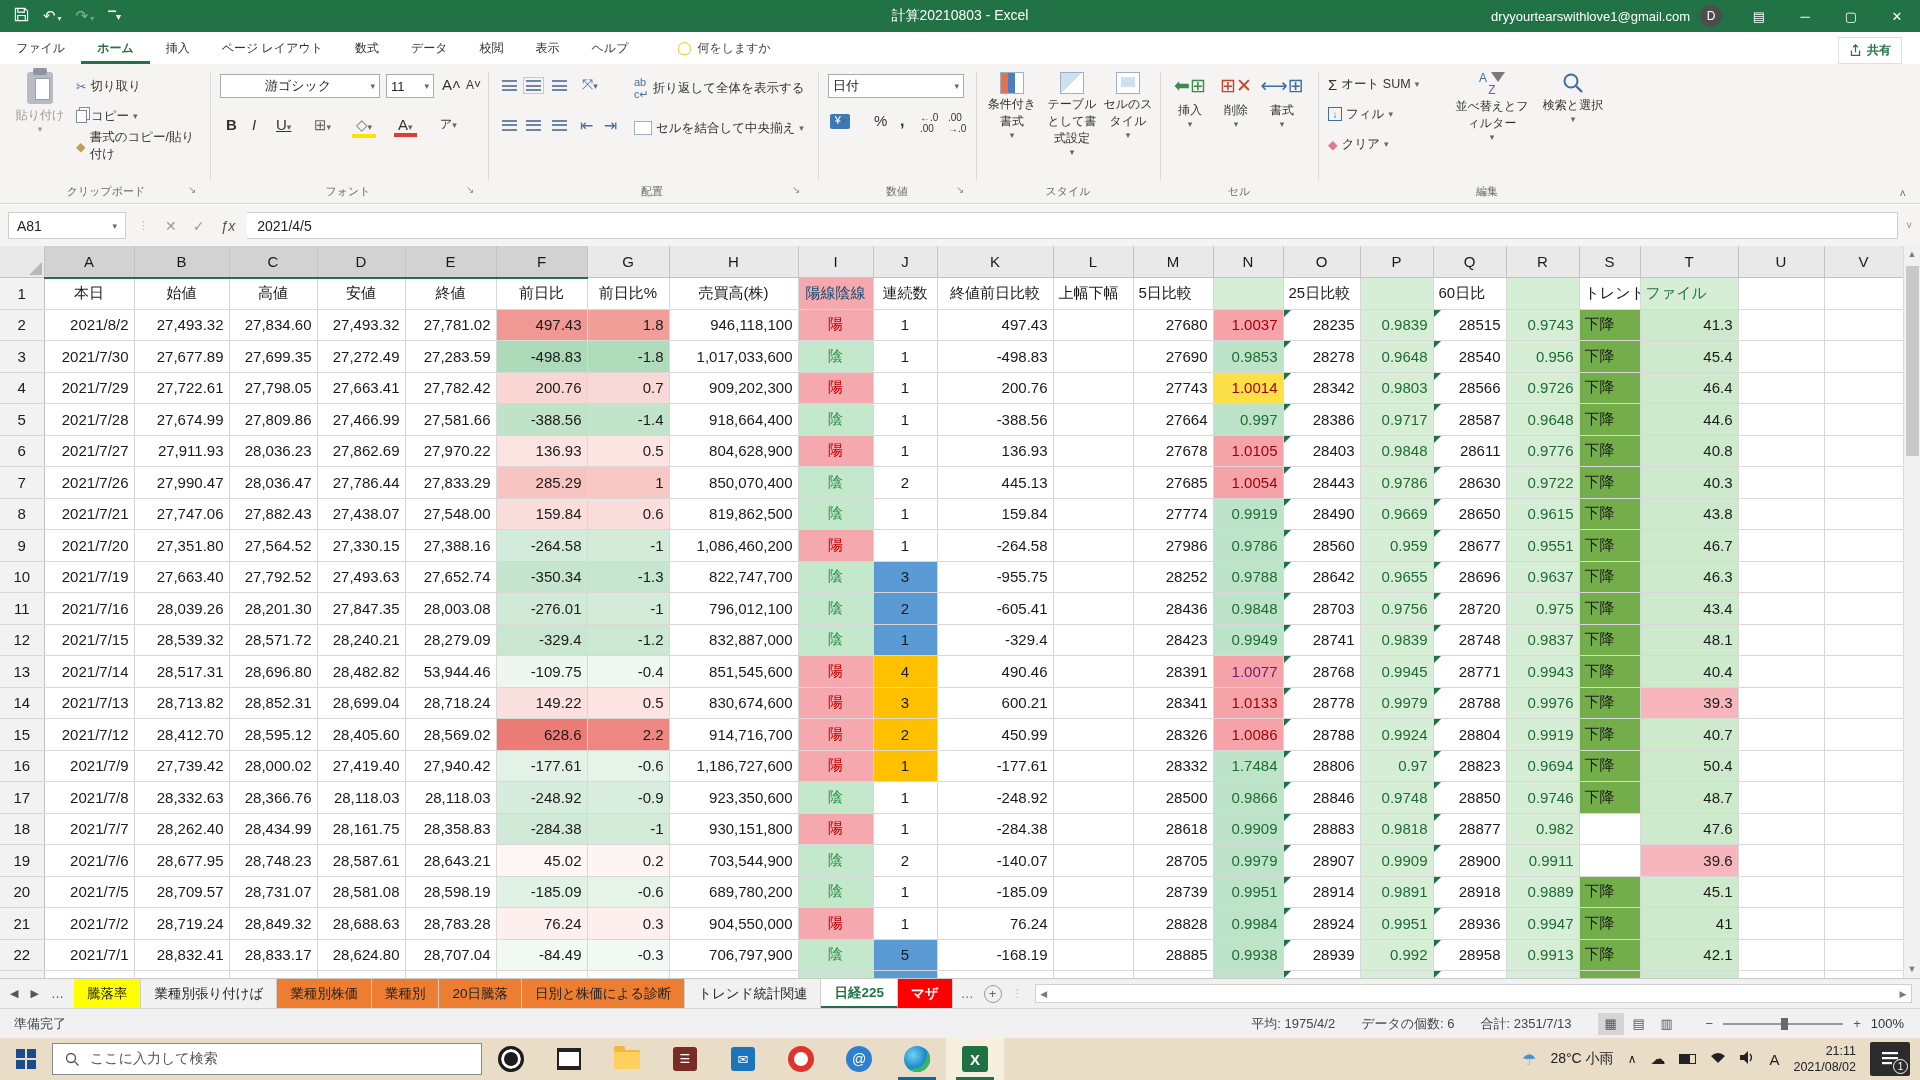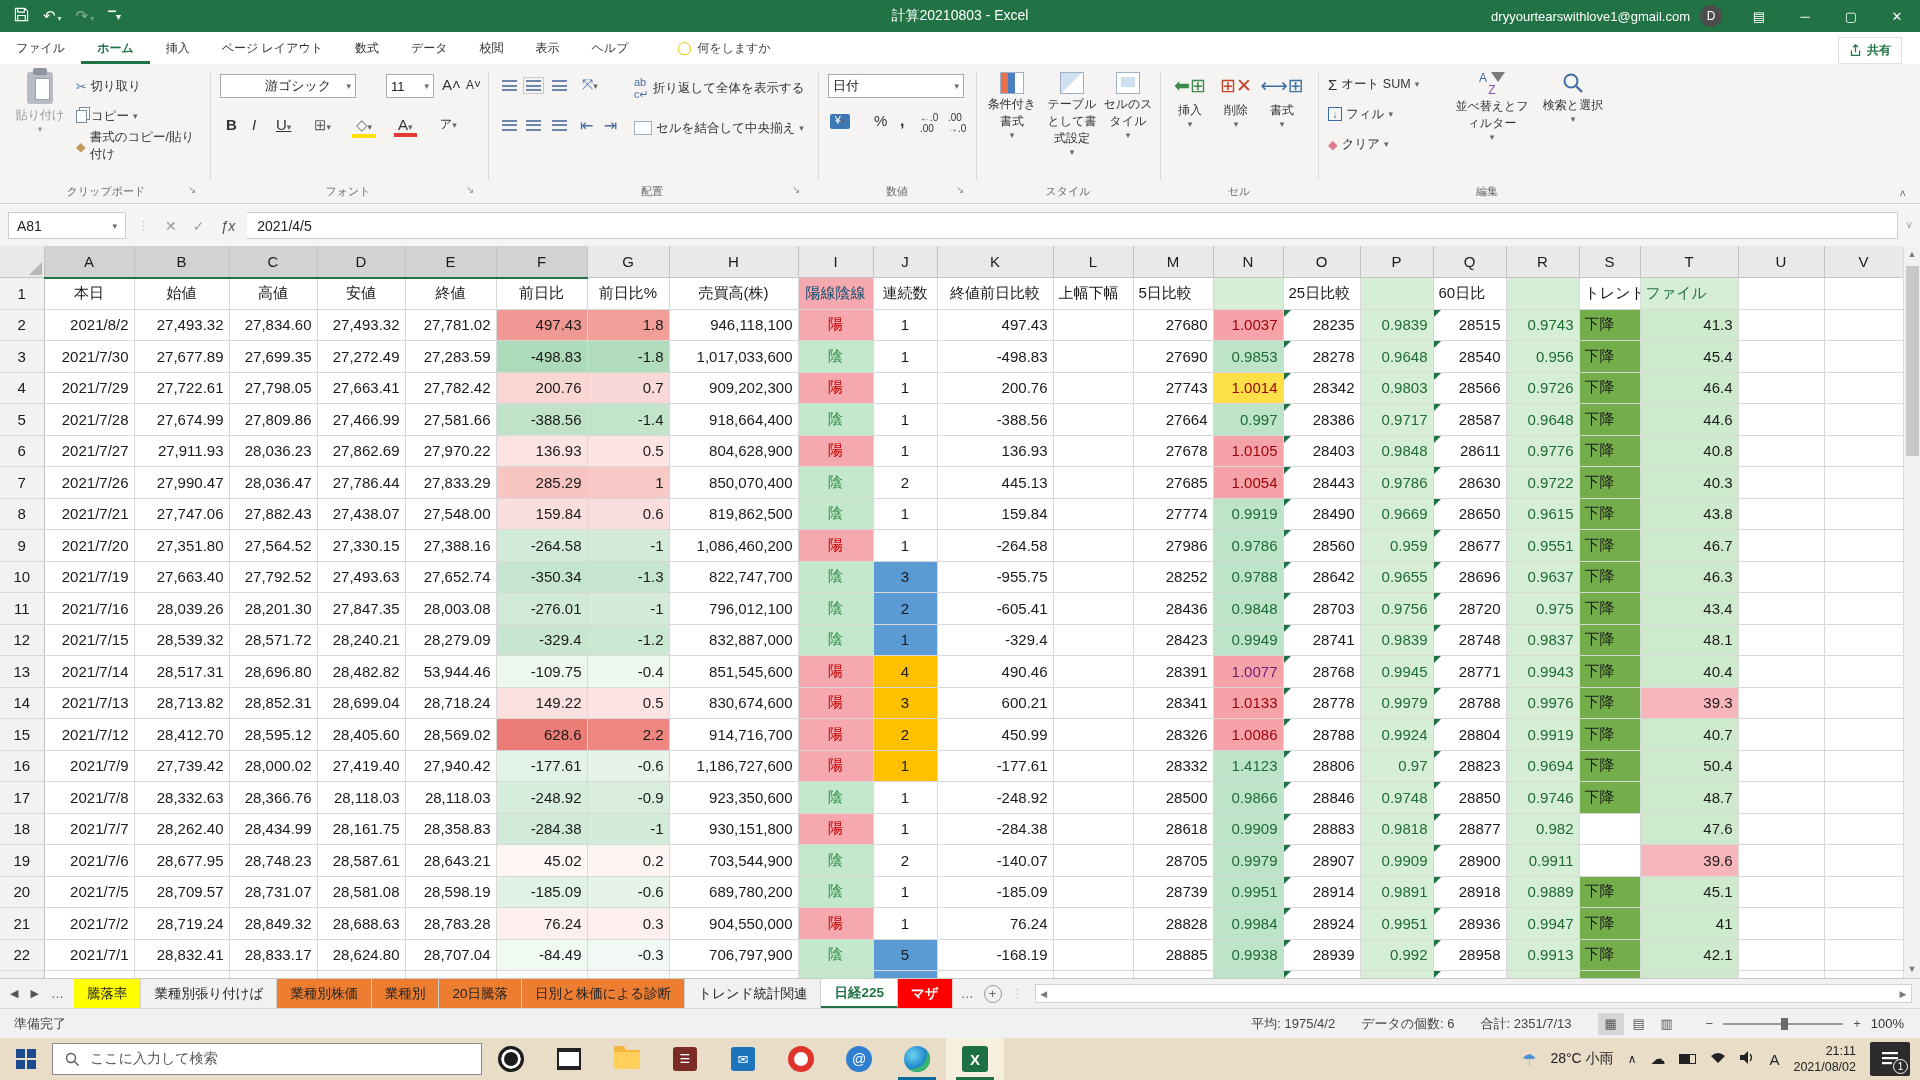--- a/index.html
+++ b/index.html
@@ -194,21 +194,21 @@
     <div class="small-row" style="position:absolute; left:70px; top:70px;">
       <span style="color:#c29a5b;">◆</span>
         <span>書式のコピー/貼り付け</span>
     </div>
     <div class="glabel">クリップボード</div>
     <span class="launcher" style="left:182px;">↘</span>
   </div>
   <div class="rsep" style="left:210px;"></div>
 
   <div class="rgroup" style="left:214px; width:268px;">
-    <div class="combo" style="position:absolute;left:6px;top:10px;width:136px;padding-left:44px;">
+    <div class="combo" style="position:absolute;left:6px;top:10px;width:160px;padding-left:44px;">
       <span>游ゴシック</span>
         <span class="arr">▾</span>
     </div>
     <div class="combo" style="position:absolute;left:172px;top:10px;width:48px;">
       <span>11</span>
         <span class="arr">▾</span>
     </div>
     <span class="fmt-btn" style="position:absolute;left:224px;top:12px;">A˄</span>
     <span class="fmt-btn" style="position:absolute;left:248px;top:14px;font-size:12px;">A˅</span>
     <span class="fmt-btn" style="position:absolute;left:8px;top:52px;font-weight:bold;">B</span>
@@ -791,21 +791,21 @@
           <td class="rt" style="">27,419.40</td>
           <td class="rt" style="">27,940.42</td>
           <td class="rt" style="background:rgb(226,242,230)">-177.61</td>
           <td class="rt" style="background:rgb(229,243,233)">-0.6</td>
           <td class="rt" style="">1,186,727,600</td>
           <td class="ct" style="background:#f5a9af;color:#c00000">陽</td>
           <td class="ct" style="background:#ffc000">1</td>
           <td class="rt" style="">-177.61</td>
           <td class="" style=""></td>
           <td class="rt" style="">28332</td>
-          <td class="rt" style="background:#bde4c8;color:#1e6b33">1.4123</td>
+          <td class="rt" style="background:#bde4c8;color:#1e6b33">1.7484</td>
           <td class="rt rel" style=""><span class="tri"></span>28806</td>
           <td class="rt" style="background:#d7eed6;color:#1e6b33">0.97</td>
           <td class="rt rel" style=""><span class="tri"></span>28823</td>
           <td class="rt" style="background:#d7eed6;color:#1e6b33">0.9694</td>
           <td class="" style="background:#74ae4b">下降</td>
           <td class="rt" style="background:#cdeacd">50.4</td>
           <td class="" style=""></td>
           <td class="" style=""></td>
         </tr>
         <tr>

